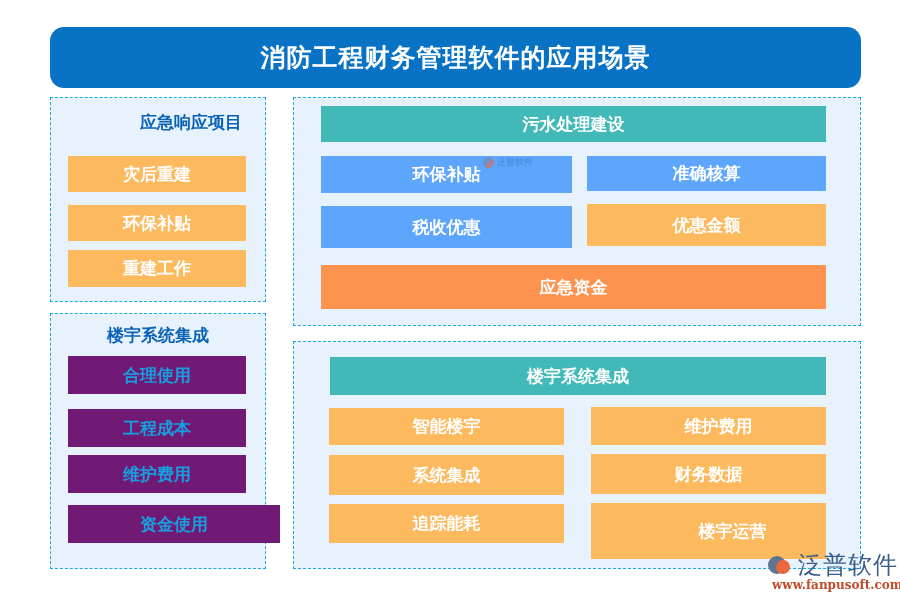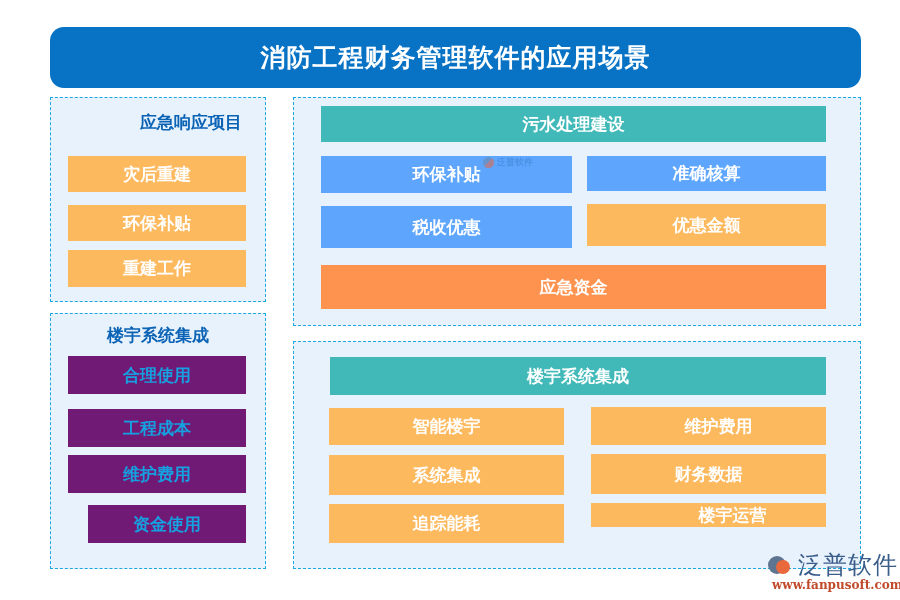--- a/index.html
+++ b/index.html
@@ -56,21 +56,21 @@
 <div class="abs panel-title" style="left:50px;top:111px;width:244px;margin-left:19px;">应急响应项目</div>
 <div class="abs item orange" style="left:68px;top:156px;width:178px;height:36px;">灾后重建</div>
 <div class="abs item orange" style="left:68px;top:205px;width:178px;height:36px;">环保补贴</div>
 <div class="abs item orange" style="left:68px;top:250px;width:178px;height:37px;">重建工作</div>
 
 <div class="abs panel" style="left:50px;top:313px;width:216px;height:256px;"></div>
 <div class="abs panel-title" style="left:50px;top:324px;width:216px;">楼宇系统集成</div>
 <div class="abs item white" style="left:68px;top:356px;width:178px;height:38px;">合理使用</div>
 <div class="abs item white" style="left:68px;top:409px;width:178px;height:38px;">工程成本</div>
 <div class="abs item white" style="left:68px;top:455px;width:178px;height:38px;">维护费用</div>
-<div class="abs item white" style="left:68px;top:505px;width:158px;height:38px;margin-left:20px;">资金使用</div>
+<div class="abs item white" style="left:68px;top:505px;width:212px;height:38px;">资金使用</div>
 
 <div class="abs panel" style="left:293px;top:97px;width:568px;height:229px;"></div>
 <div class="abs item teal" style="left:321px;top:106px;width:505px;height:36px;">污水处理建设</div>
 <div class="abs item blue" style="left:321px;top:156px;width:251px;height:37px;">环保补贴</div>
 <div class="abs item blue" style="left:587px;top:156px;width:239px;height:35px;">准确核算</div>
 <div class="abs item blue" style="left:321px;top:206px;width:251px;height:42px;">税收优惠</div>
 <div class="abs item orange" style="left:587px;top:204px;width:239px;height:42px;">优惠金额</div>
 <div class="abs item deep-orange" style="left:321px;top:265px;width:505px;height:44px;">应急资金</div>
 
 <div class="abs watermark-small">
@@ -78,21 +78,21 @@
   <span>泛普软件</span>
 </div>
 
 <div class="abs panel" style="left:293px;top:341px;width:568px;height:228px;"></div>
 <div class="abs item teal" style="left:330px;top:357px;width:496px;height:38px;">楼宇系统集成</div>
 <div class="abs item orange" style="left:329px;top:408px;width:235px;height:37px;">智能楼宇</div>
 <div class="abs item orange" style="left:591px;top:407px;width:235px;height:38px;padding-left:20px;">维护费用</div>
 <div class="abs item orange" style="left:329px;top:455px;width:235px;height:40px;">系统集成</div>
 <div class="abs item orange" style="left:591px;top:454px;width:235px;height:40px;">财务数据</div>
 <div class="abs item orange" style="left:329px;top:504px;width:235px;height:39px;">追踪能耗</div>
-<div class="abs item orange" style="left:591px;top:503px;width:235px;height:24px;padding-left:48px;">楼宇运营</div>
+<div class="abs item orange" style="left:591px;top:503px;width:235px;height:56px;padding-left:48px;">楼宇运营</div>
 
 <div class="abs logo">
   <div class="logo-row">
     <div class="logo-mark">
         <span class="a"></span>
         <span class="b"></span>
       </div>
     <span class="logo-text">泛普软件</span>
   </div>
   <div class="logo-url">www.fanpusoft.com</div>

